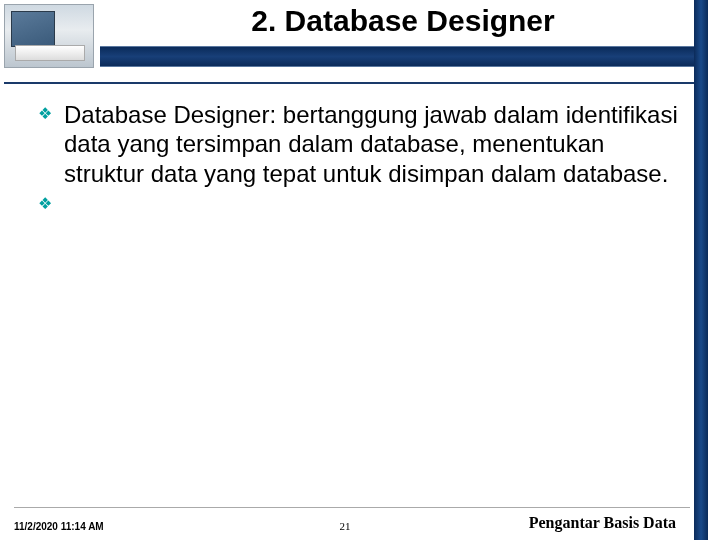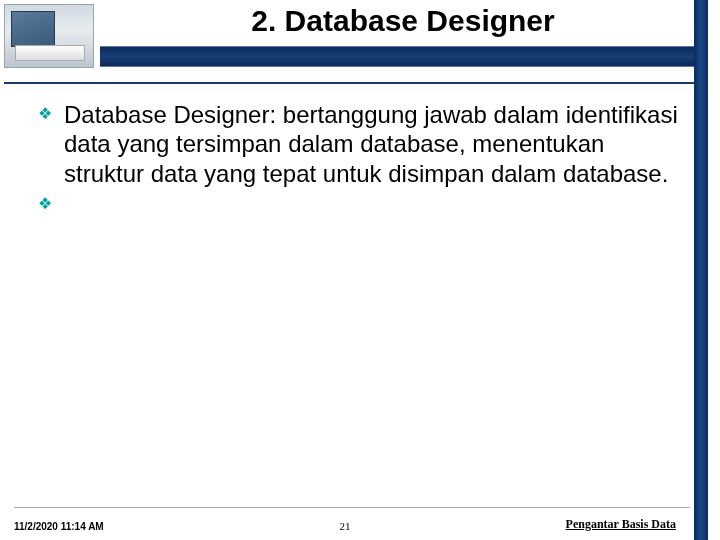--- a/index.html
+++ b/index.html
@@ -129,22 +129,21 @@
     text-align: center;
     font-family: "Times New Roman", serif;
     font-size: 11px;
   }
   .footer-right {
     position: absolute;
     right: 0;
     bottom: 0;
     font-family: "Times New Roman", serif;
     font-weight: bold;
-    font-size: 12px;
-    text-decoration: underline;
+    font-size: 16px;
   }
 </style>
 </head>
 <body>
 
 <div class="right-bar"></div>
 
 <div class="header">
   <div class="logo-box">
     <div class="logo-inner"></div>

